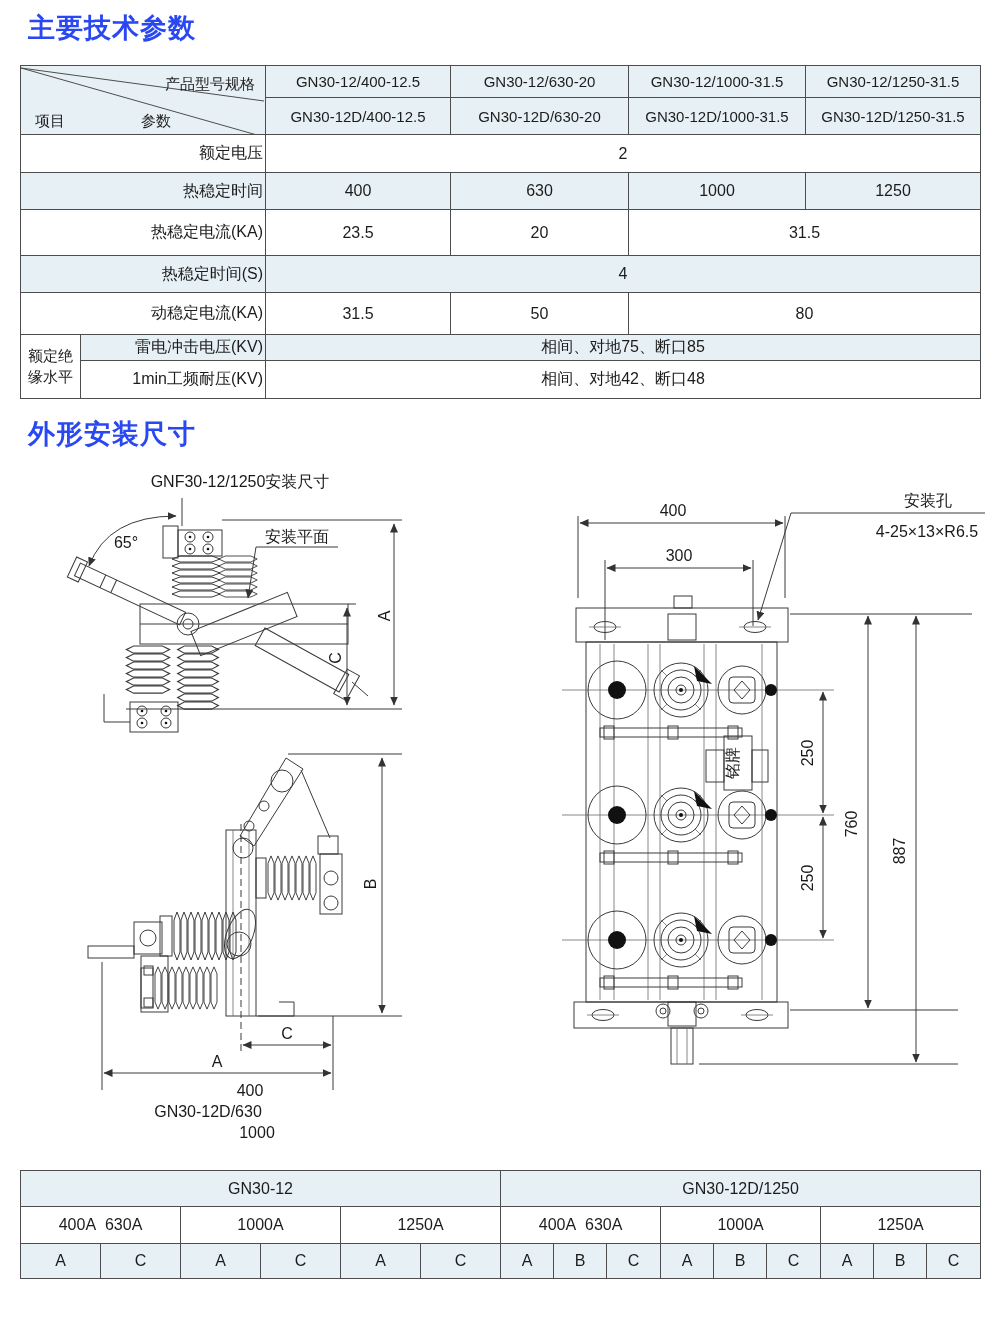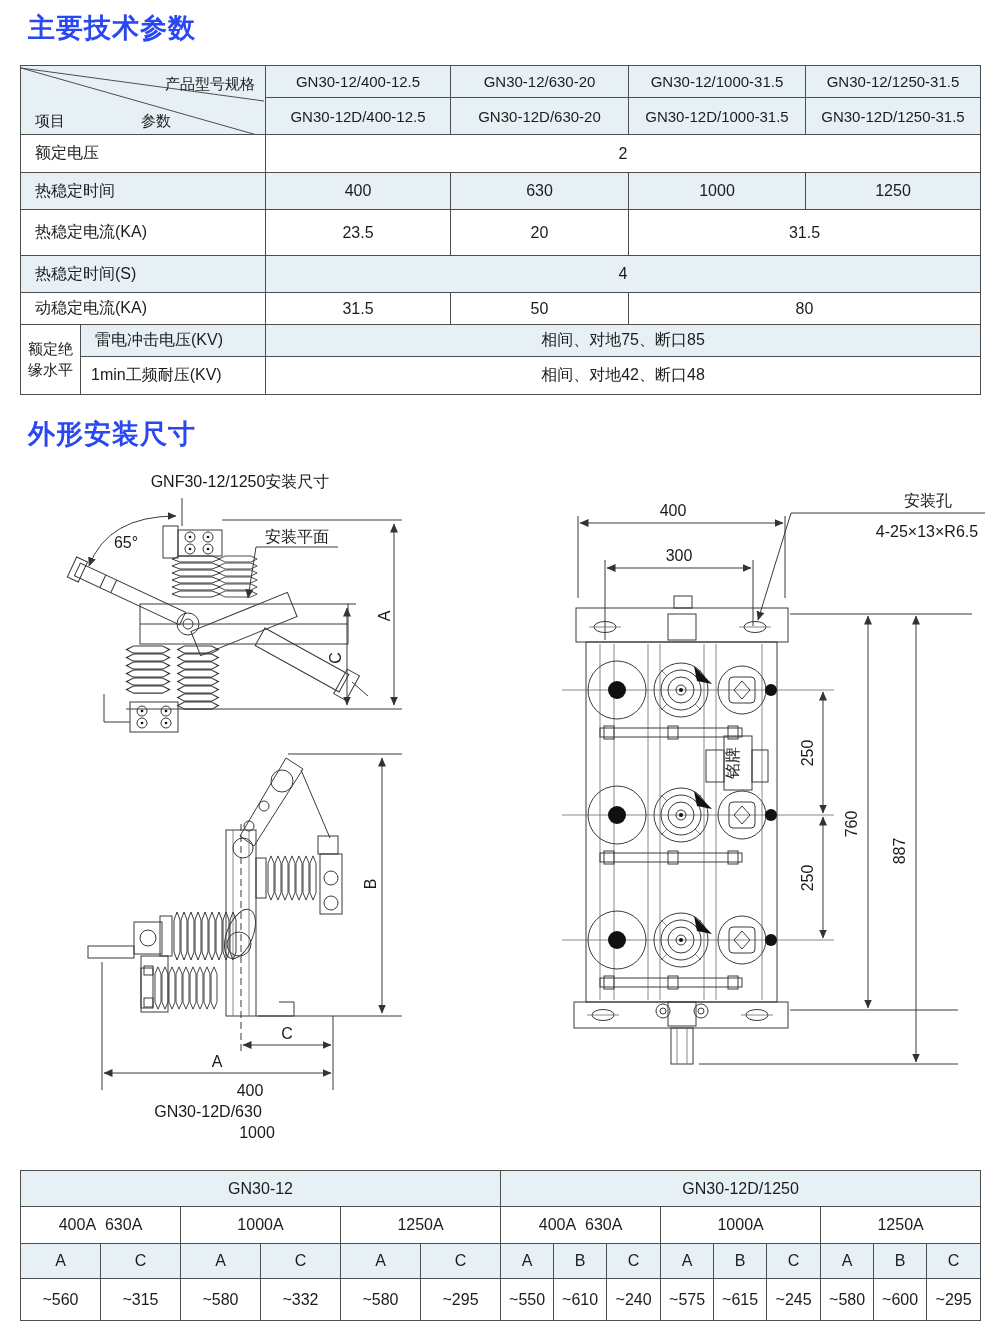--- a/index.html
+++ b/index.html
@@ -6,21 +6,21 @@
   body{width:1000px;height:1340px;background:#ffffff;position:relative;
        font-family:"Liberation Sans","DejaVu Sans",sans-serif;color:#1c1c1c;}
   .sec-title{position:absolute;left:20px;font-size:27px;font-weight:bold;color:#2948f2;letter-spacing:1px;margin-left:8px;}
   #title1{top:10px;}
   #title2{top:416px;text-align:right;}
   table{border-collapse:collapse;table-layout:fixed;position:absolute;left:20px;background:#fff;}
   td{border:1px solid #4d4d4d;text-align:center;vertical-align:middle;font-size:15px;padding:0 2px;
      overflow:hidden;white-space:nowrap;}
   tr.blue td{background:#e7f1f5;}
   td.wht{background:#ffffff !important;}
-  td.lbl{text-align:left;padding-left:14px;font-size:16px;margin-left:25px;}
+  td.lbl{text-align:right;padding-left:14px;font-size:16px;margin-left:25px;}
   td.val{font-size:16px;}
   #t1{top:65px;width:960px;}
   #t2{top:1170px;width:960px;border-radius:14px;}
   .corner{position:relative;padding:0;}
   .corner .cr-lbl{position:absolute;font-size:15px;}
   #draw{position:absolute;left:0;top:455px;width:1000px;height:712px;}
   #draw text{fill:#1a1a1a;stroke:none;font-size:16px;font-family:"Liberation Sans","DejaVu Sans",sans-serif;}
   #draw path,#draw line,#draw rect,#draw circle,#draw ellipse,#draw polyline,#draw polygon{
       stroke:#3a3a3a;fill:none;stroke-width:1;}
   #draw .fb{fill:#111;stroke:none;}
@@ -80,27 +80,27 @@
   <tr style="height:46px">
     <td colspan="2" class="lbl">热稳定电流(KA)</td>
     <td class="val">23.5</td>
     <td class="val">20</td>
     <td colspan="2" class="val">31.5</td>
   </tr>
   <tr class="blue" style="height:37px">
     <td colspan="2" class="lbl">热稳定时间(S)</td>
     <td colspan="4" class="val">4</td>
   </tr>
-  <tr style="height:32px">
+  <tr style="height:42px">
     <td colspan="2" class="lbl">动稳定电流(KA)</td>
     <td class="val">31.5</td>
     <td class="val">50</td>
     <td colspan="2" class="val">80</td>
   </tr>
-  <tr class="blue" style="height:32px">
+  <tr class="blue" style="height:26px">
     <td rowspan="2" class="wht" style="padding:2px;white-space:normal;line-height:1.35;font-size:15px;">额定绝缘水平</td>
     <td class="lbl" style="">雷电冲击电压(KV)</td>
     <td colspan="4" class="val">相间、对地75、断口85</td>
   </tr>
   <tr style="height:38px">
     <td class="lbl" style="padding-left:10px;">1min工频耐压(KV)</td>
     <td colspan="4" class="val">相间、对地42、断口48</td>
   </tr>
 </tbody>
   </table>
@@ -445,31 +445,14 @@
     <td class="val">A</td>
     <td class="val">B</td>
     <td class="val">C</td>
     <td class="val">A</td>
     <td class="val">B</td>
     <td class="val">C</td>
     <td class="val">A</td>
     <td class="val">B</td>
     <td class="val">C</td>
   </tr>
-  <tr style="height:42px">
-    <td class="val">~560</td>
-    <td class="val">~315</td>
-    <td class="val">~580</td>
-    <td class="val">~332</td>
-    <td class="val">~580</td>
-    <td class="val">~295</td>
-    <td class="val">~550</td>
-    <td class="val">~610</td>
-    <td class="val">~240</td>
-    <td class="val">~575</td>
-    <td class="val">~615</td>
-    <td class="val">~245</td>
-    <td class="val">~580</td>
-    <td class="val">~600</td>
-    <td class="val">~295</td>
-  </tr>
 </tbody>
   </table>
 
 </body></html>

